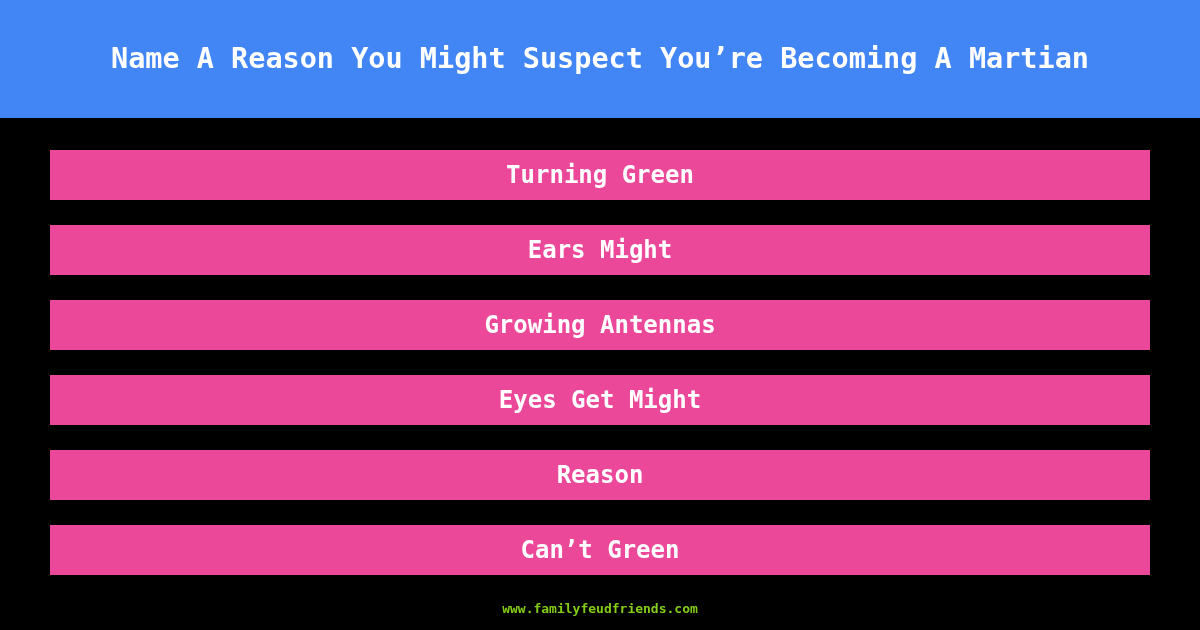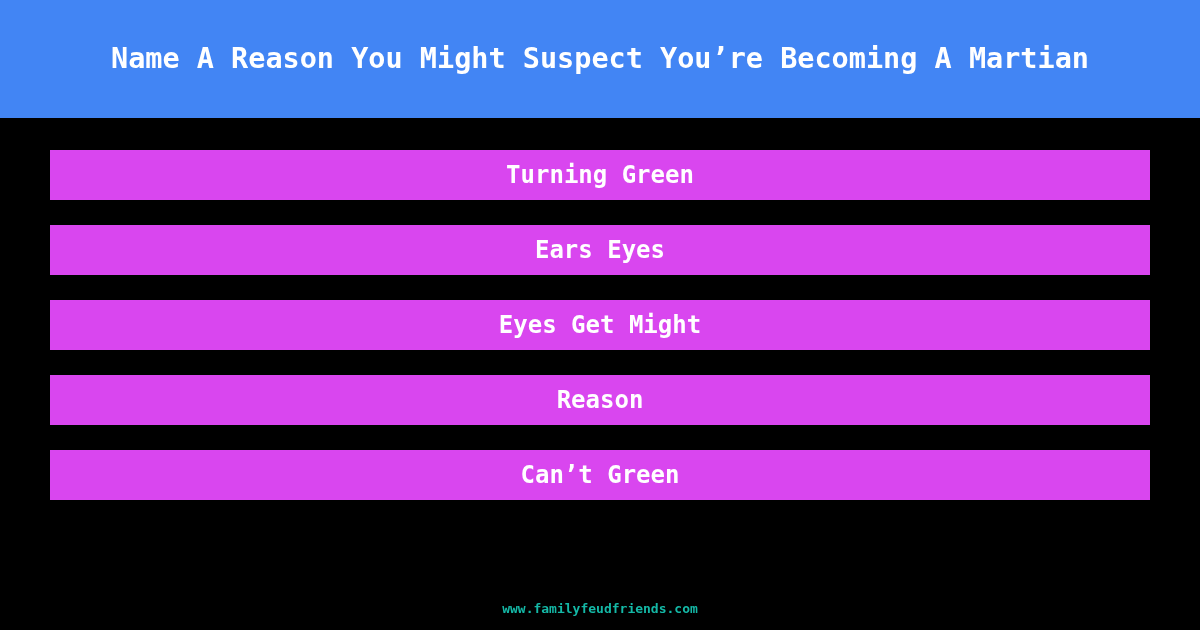--- a/index.html
+++ b/index.html
@@ -55,21 +55,21 @@
     background: #000000;
     padding-top: 32px;
     box-sizing: border-box;
   }
 
   .answer-row {
     position: absolute;
     left: 50px;
     width: 1100px;
     height: 50px;
-    background: #d946ef;
+    background: #ec4899;
     display: flex;
     align-items: center;
     justify-content: center;
     box-sizing: border-box;
     padding: 0 18px;
   }
   .answer-row:nth-of-type(1) { top: 32px;  }
   .answer-row:nth-of-type(2) { top: 107px; }
   .answer-row:nth-of-type(3) { top: 182px; }
   .answer-row:nth-of-type(4) { top: 257px; }
@@ -88,21 +88,21 @@
 
   
   .footer {
     position: absolute;
     left: 0;
     bottom: 13px;
     width: 1200px;
     text-align: center;
   }
   .footer-url {
-    color: #14b8a6;
+    color: #84cc16;
     font-family: "DejaVu Sans Mono", "Liberation Mono", monospace;
     font-weight: bold;
     font-size: 13px;
     letter-spacing: 0px;
     line-height: 1;
   }
 </style>
 </head>
 <body>
 
@@ -112,23 +112,26 @@
     <div class="header-title">Name A Reason You Might Suspect You’re Becoming A Martian</div>
   </div>
 
   <div class="answers">
 
     <div class="answer-row">
       <span class="answer-text">Turning Green</span>
     </div>
 
     <div class="answer-row">
-      <span class="answer-text">Ears Eyes</span>
+      <span class="answer-text">Ears Might</span>
     </div>
 
+    <div class="answer-row">
+      <span class="answer-text">Growing Antennas</span>
+    </div>
 
     <div class="answer-row">
       <span class="answer-text">Eyes Get Might</span>
     </div>
 
     <div class="answer-row">
       <span class="answer-text">Reason</span>
     </div>
 
     <div class="answer-row">

